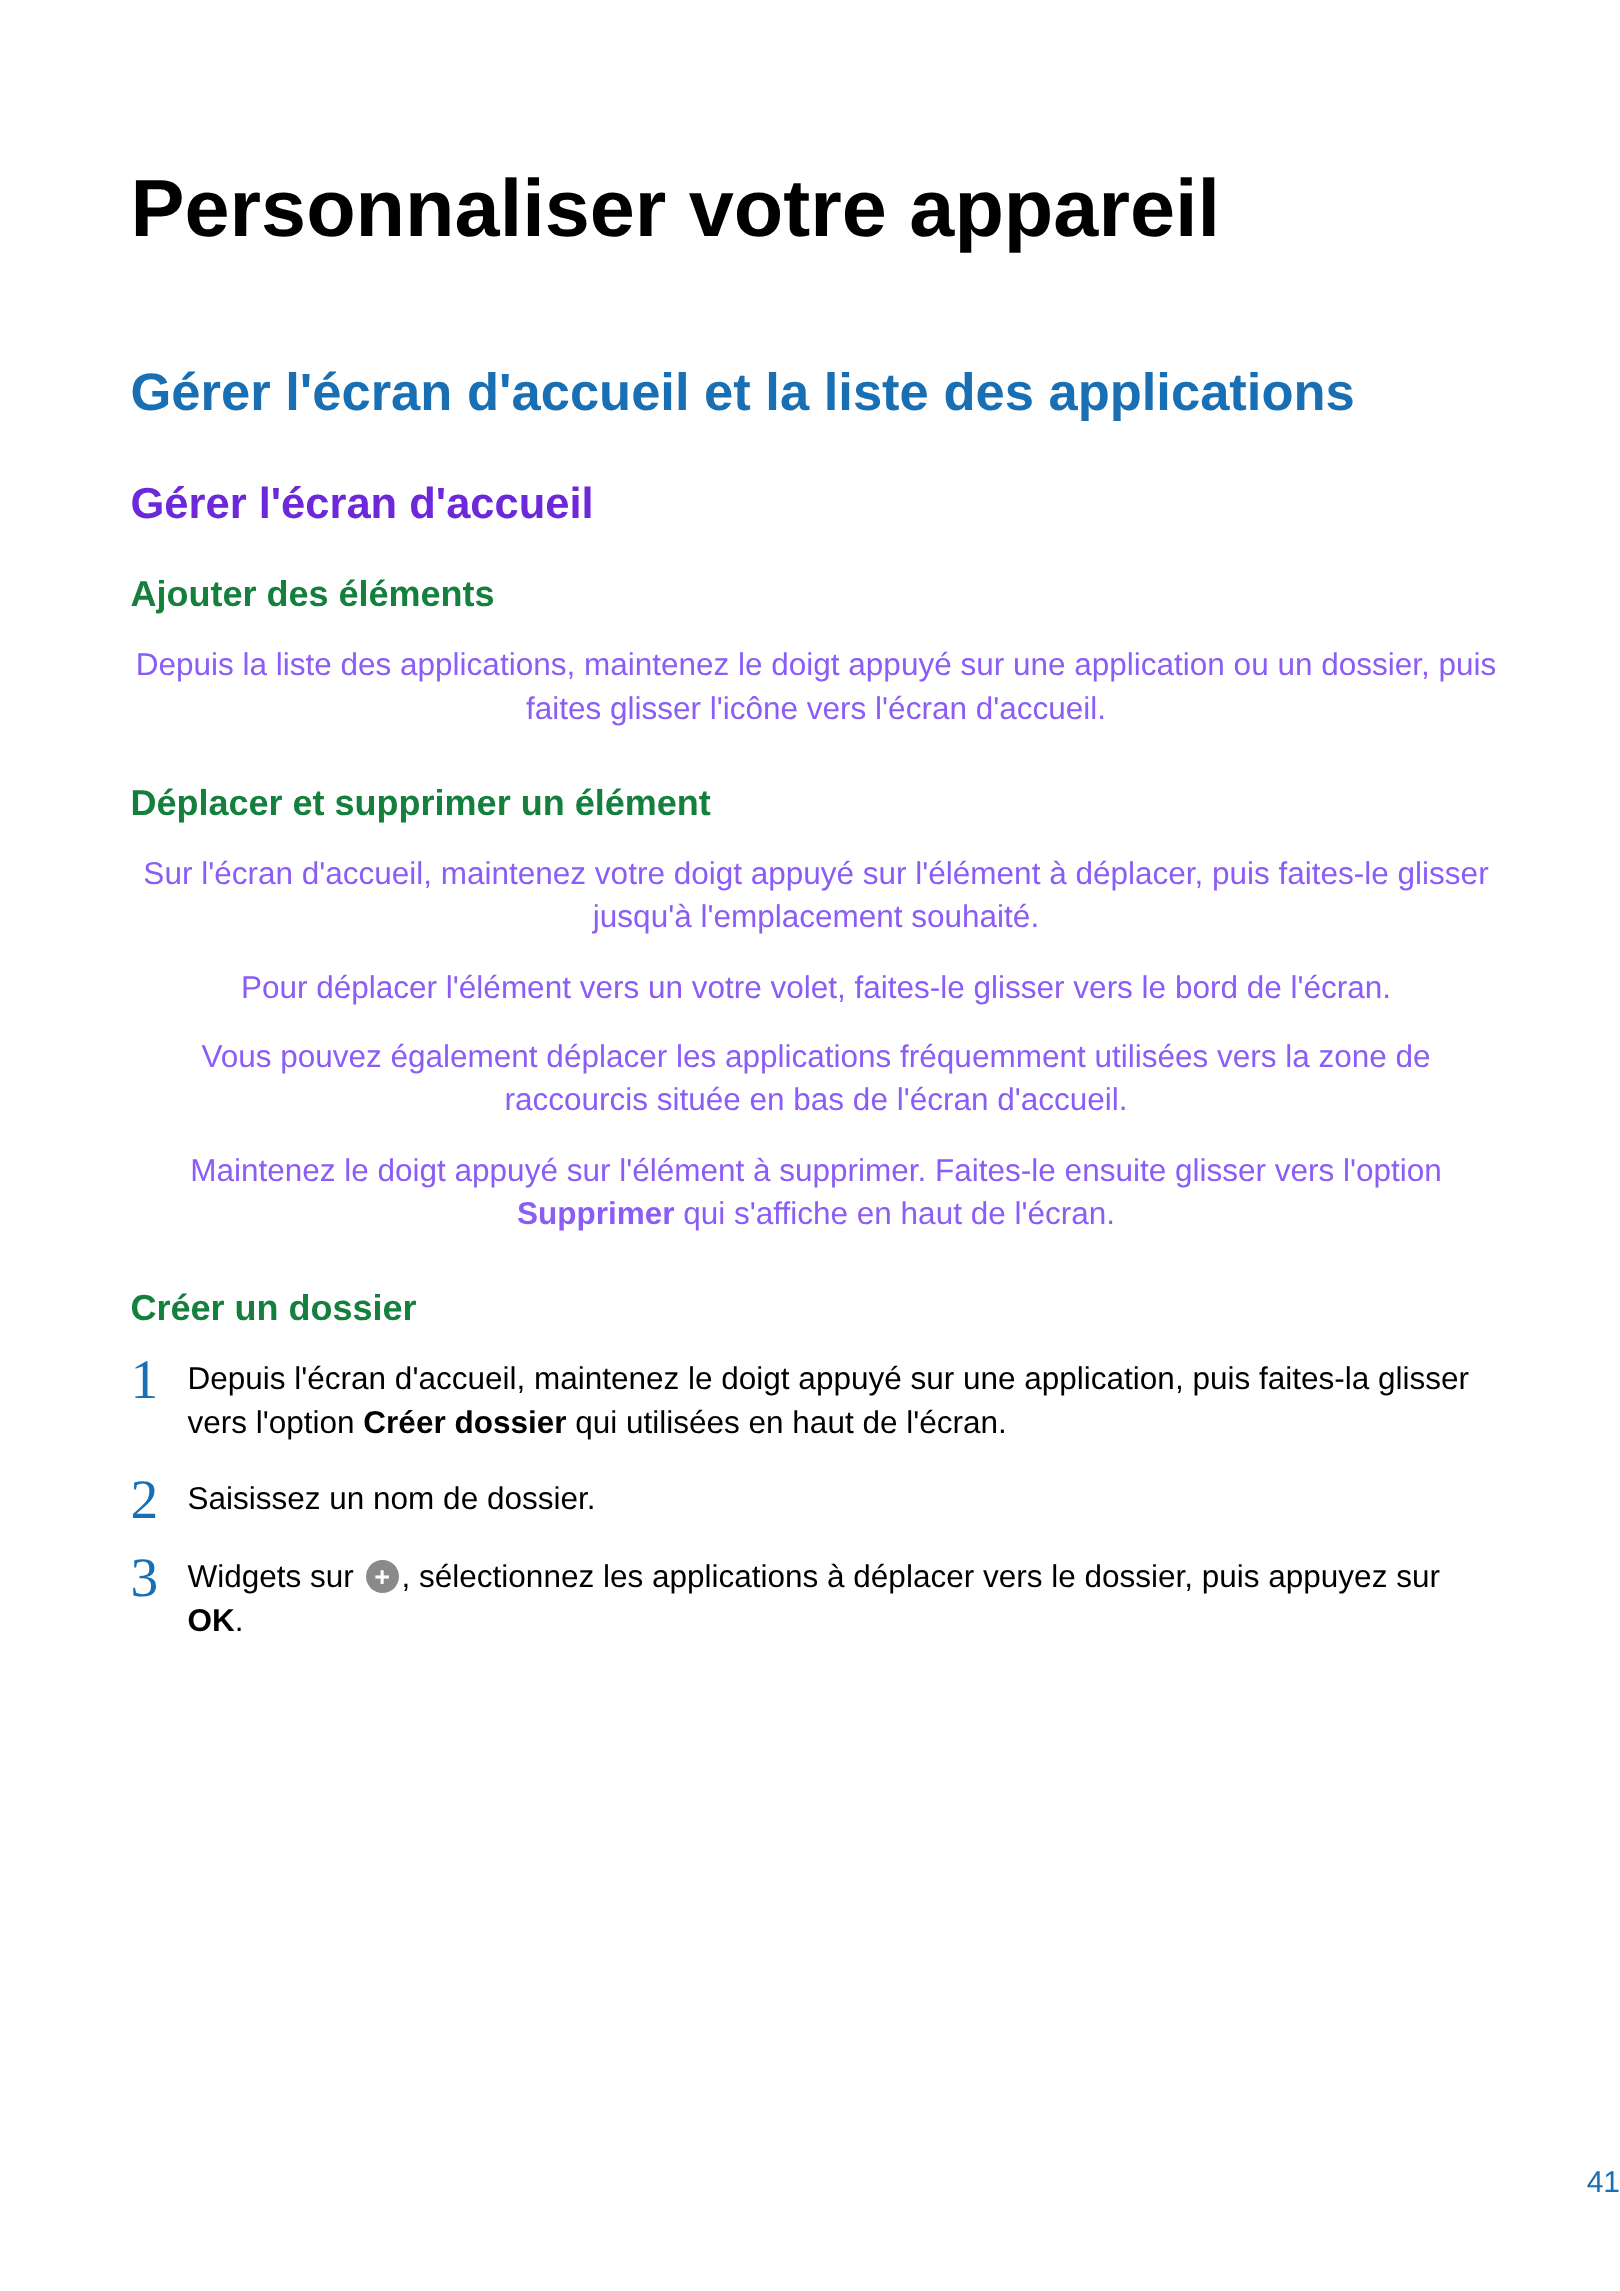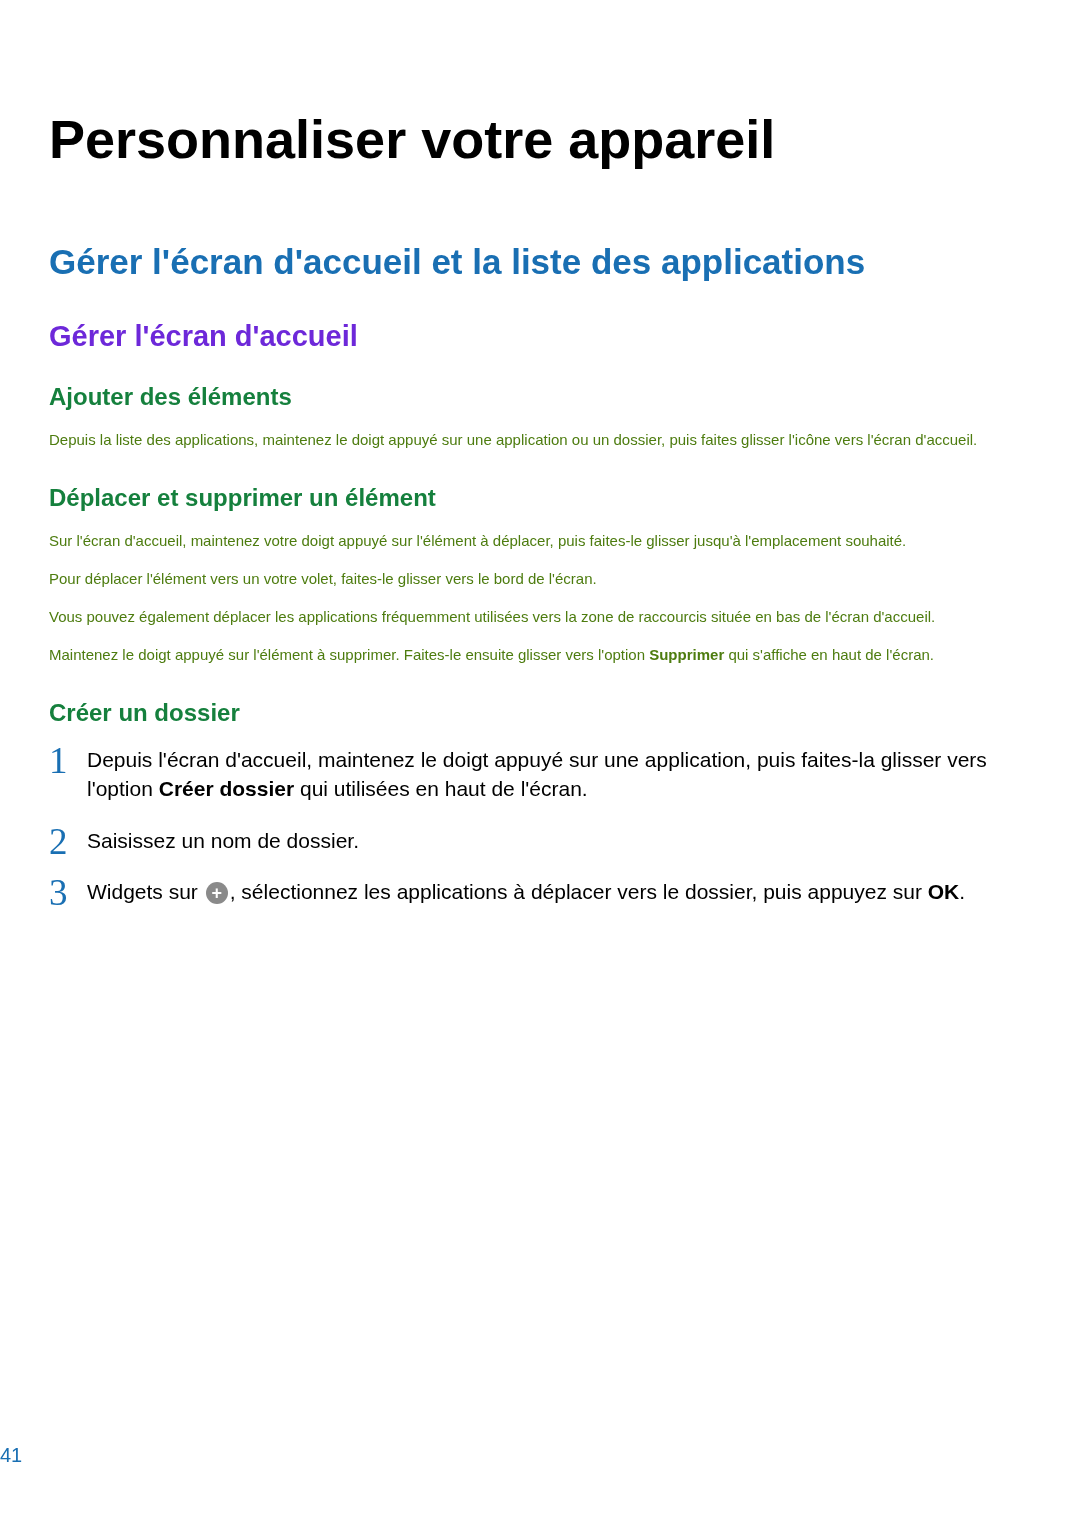--- a/index.html
+++ b/index.html
@@ -9,21 +9,21 @@
     }
     body {
       width: 1080px;
       height: 1527px;
       background: #fff;
       font-family: Arial, Helvetica, sans-serif;
       color: #000;
       position: relative;
     }
     .page {
-      padding: 108px 79px 0 49px;
+      padding: 108px 79px 0 87px;
     }
     .chapter-title {
       font-size: 54px;
       font-weight: bold;
       color: #000;
       margin-bottom: 72px;
     }
     .section-title {
       font-size: 35px;
       font-weight: bold;
@@ -36,24 +36,25 @@
       color: #6d28d9;
       margin-bottom: 30px;
     }
     .topic-title {
       font-size: 24px;
       font-weight: bold;
       color: #15803d;
       margin-bottom: 18px;
     }
     .body-text {
-      font-size: 15px;
+      font-size: 21px;
       line-height: 1.4;
-      color: #4d7c0f;
+      color: #8b5cf6;
       margin-bottom: 17px;
+      text-align: center;
     }
     .body-text b {
       font-weight: bold;
     }
     .topic-block {
       margin-bottom: 34px;
     }
     .step-list {
       list-style: none;
       counter-reset: step;
@@ -92,21 +93,21 @@
     }
     .plus-icon::before {
       content: "+";
       font-weight: bold;
     }
     .page-number {
       position: absolute;
       bottom: 60px;
       left: 0;
       right: 0;
-      text-align: left;
+      text-align: right;
       font-size: 20px;
       color: #196fb3;
     }
   </style>
 </head>
 <body>
 
 <div class="page">
   <h1 class="chapter-title">Personnaliser votre appareil</h1>
 

